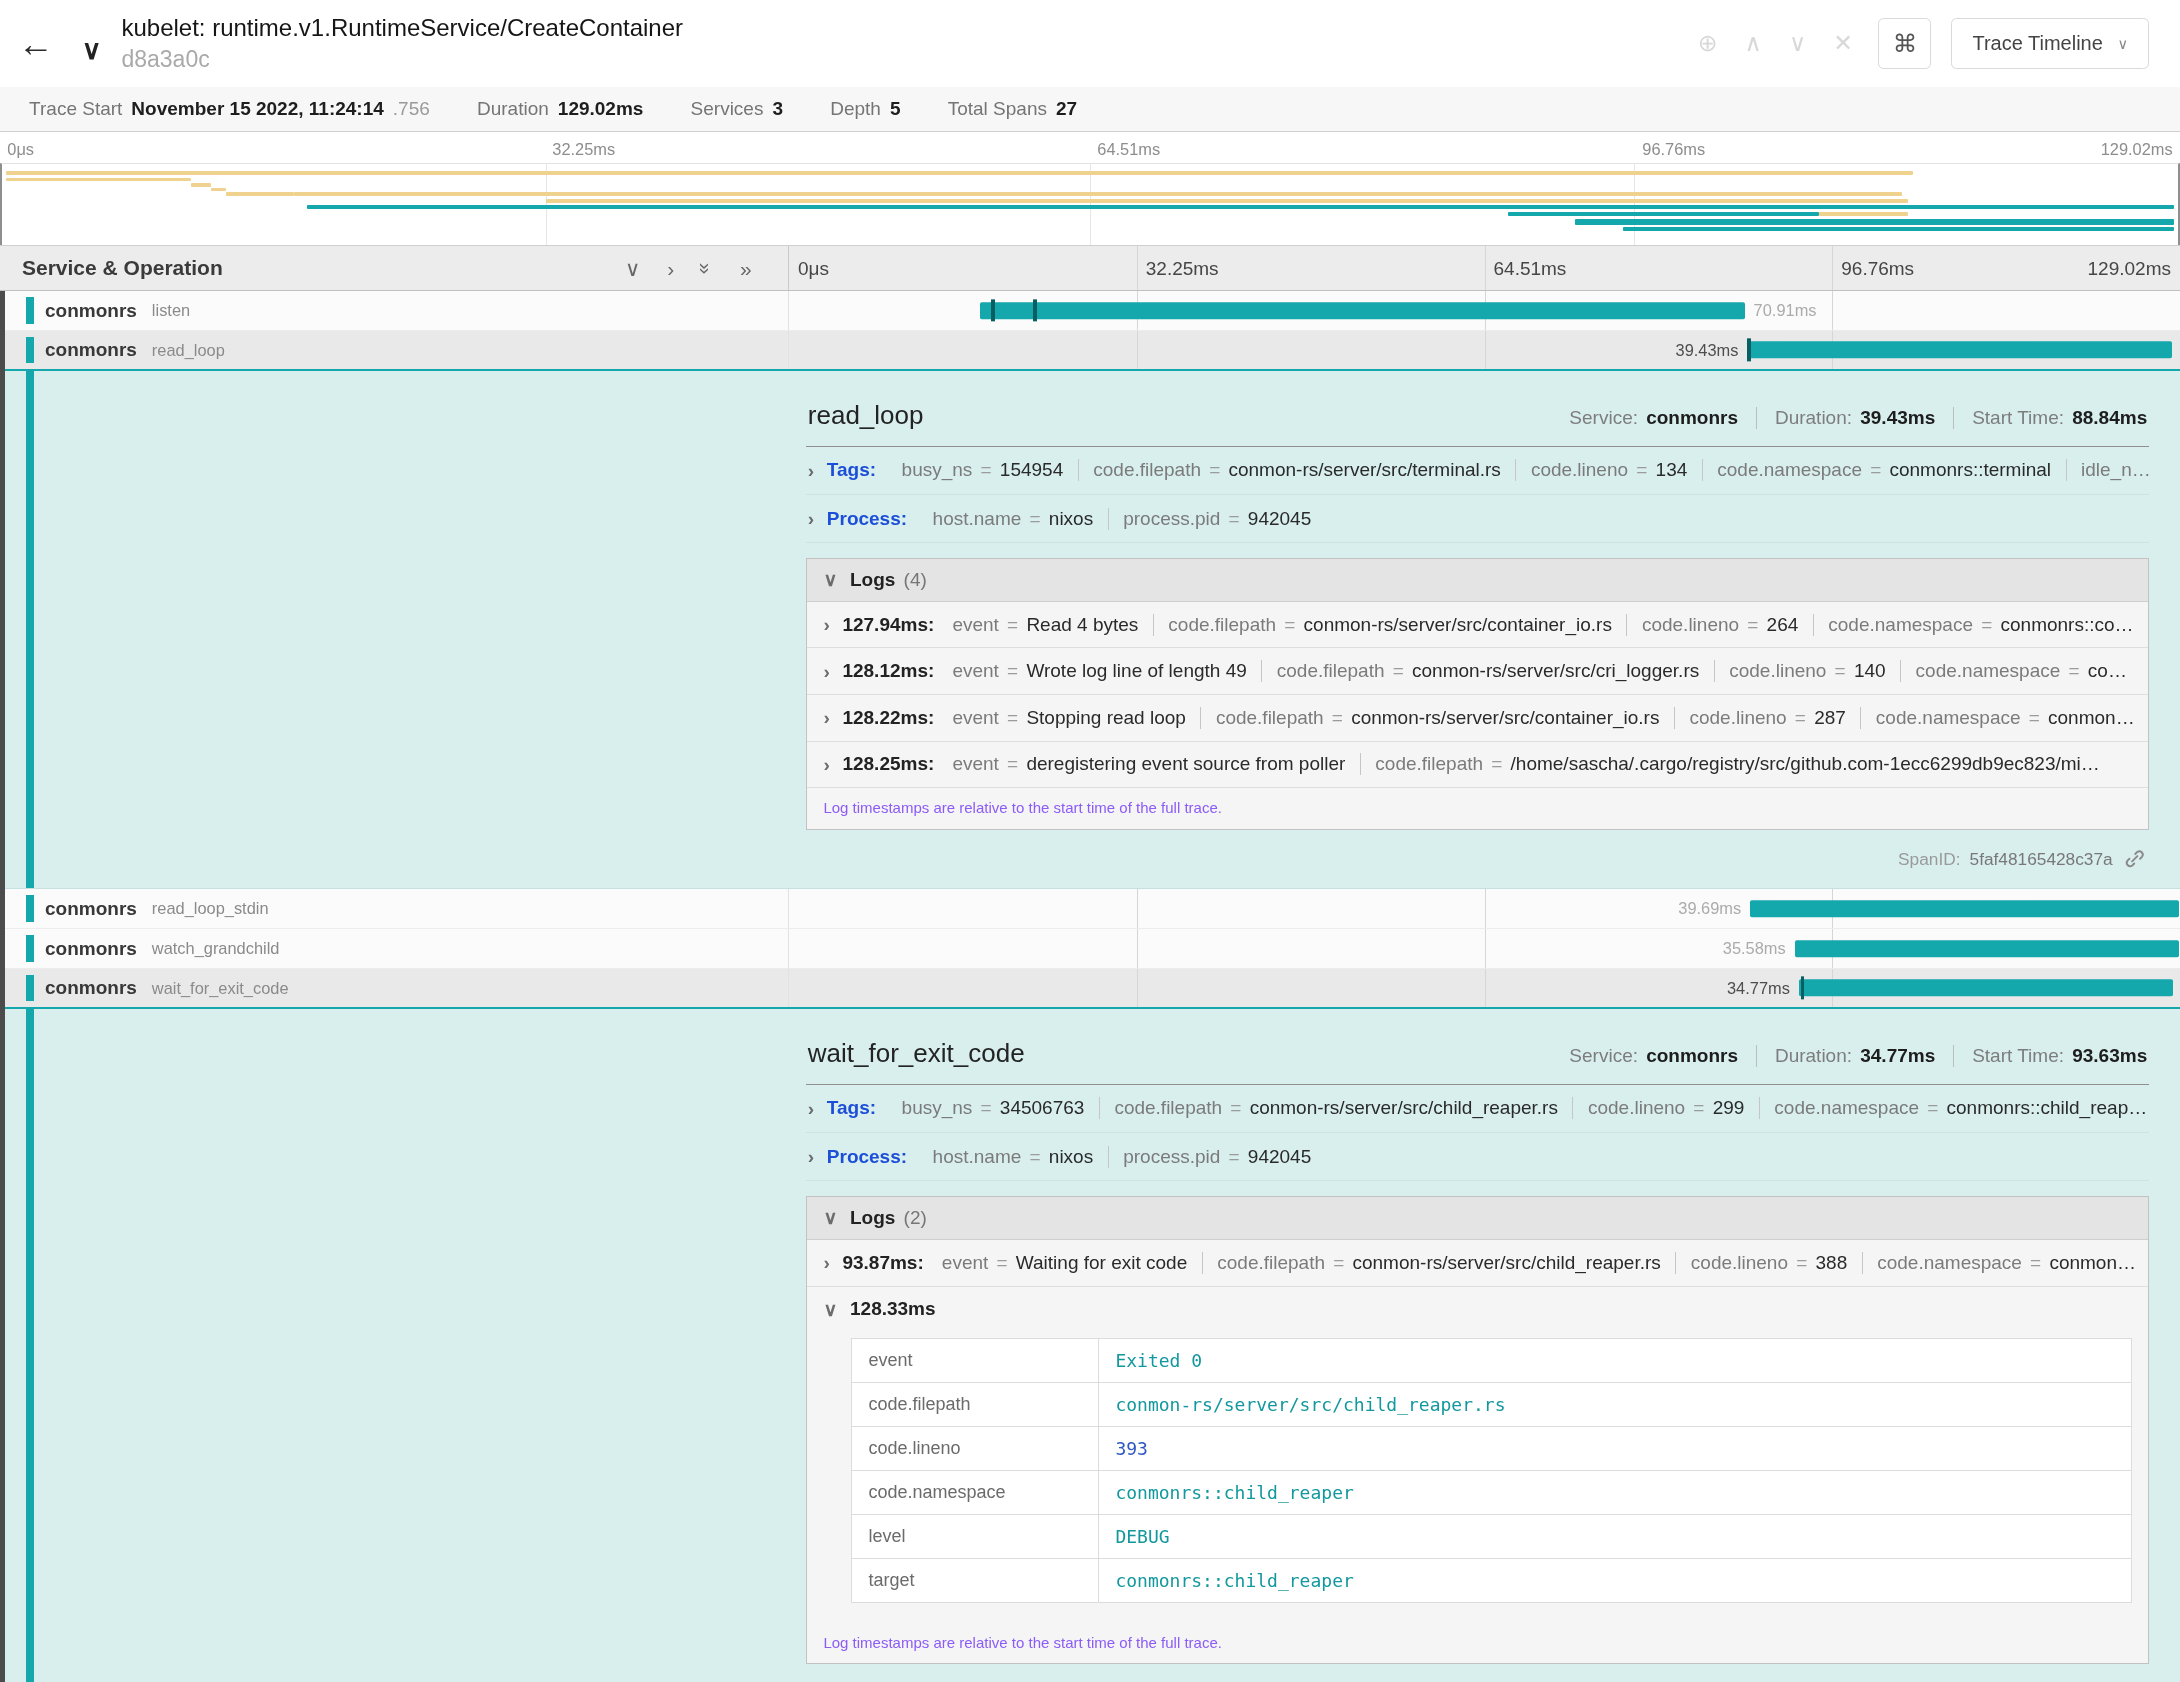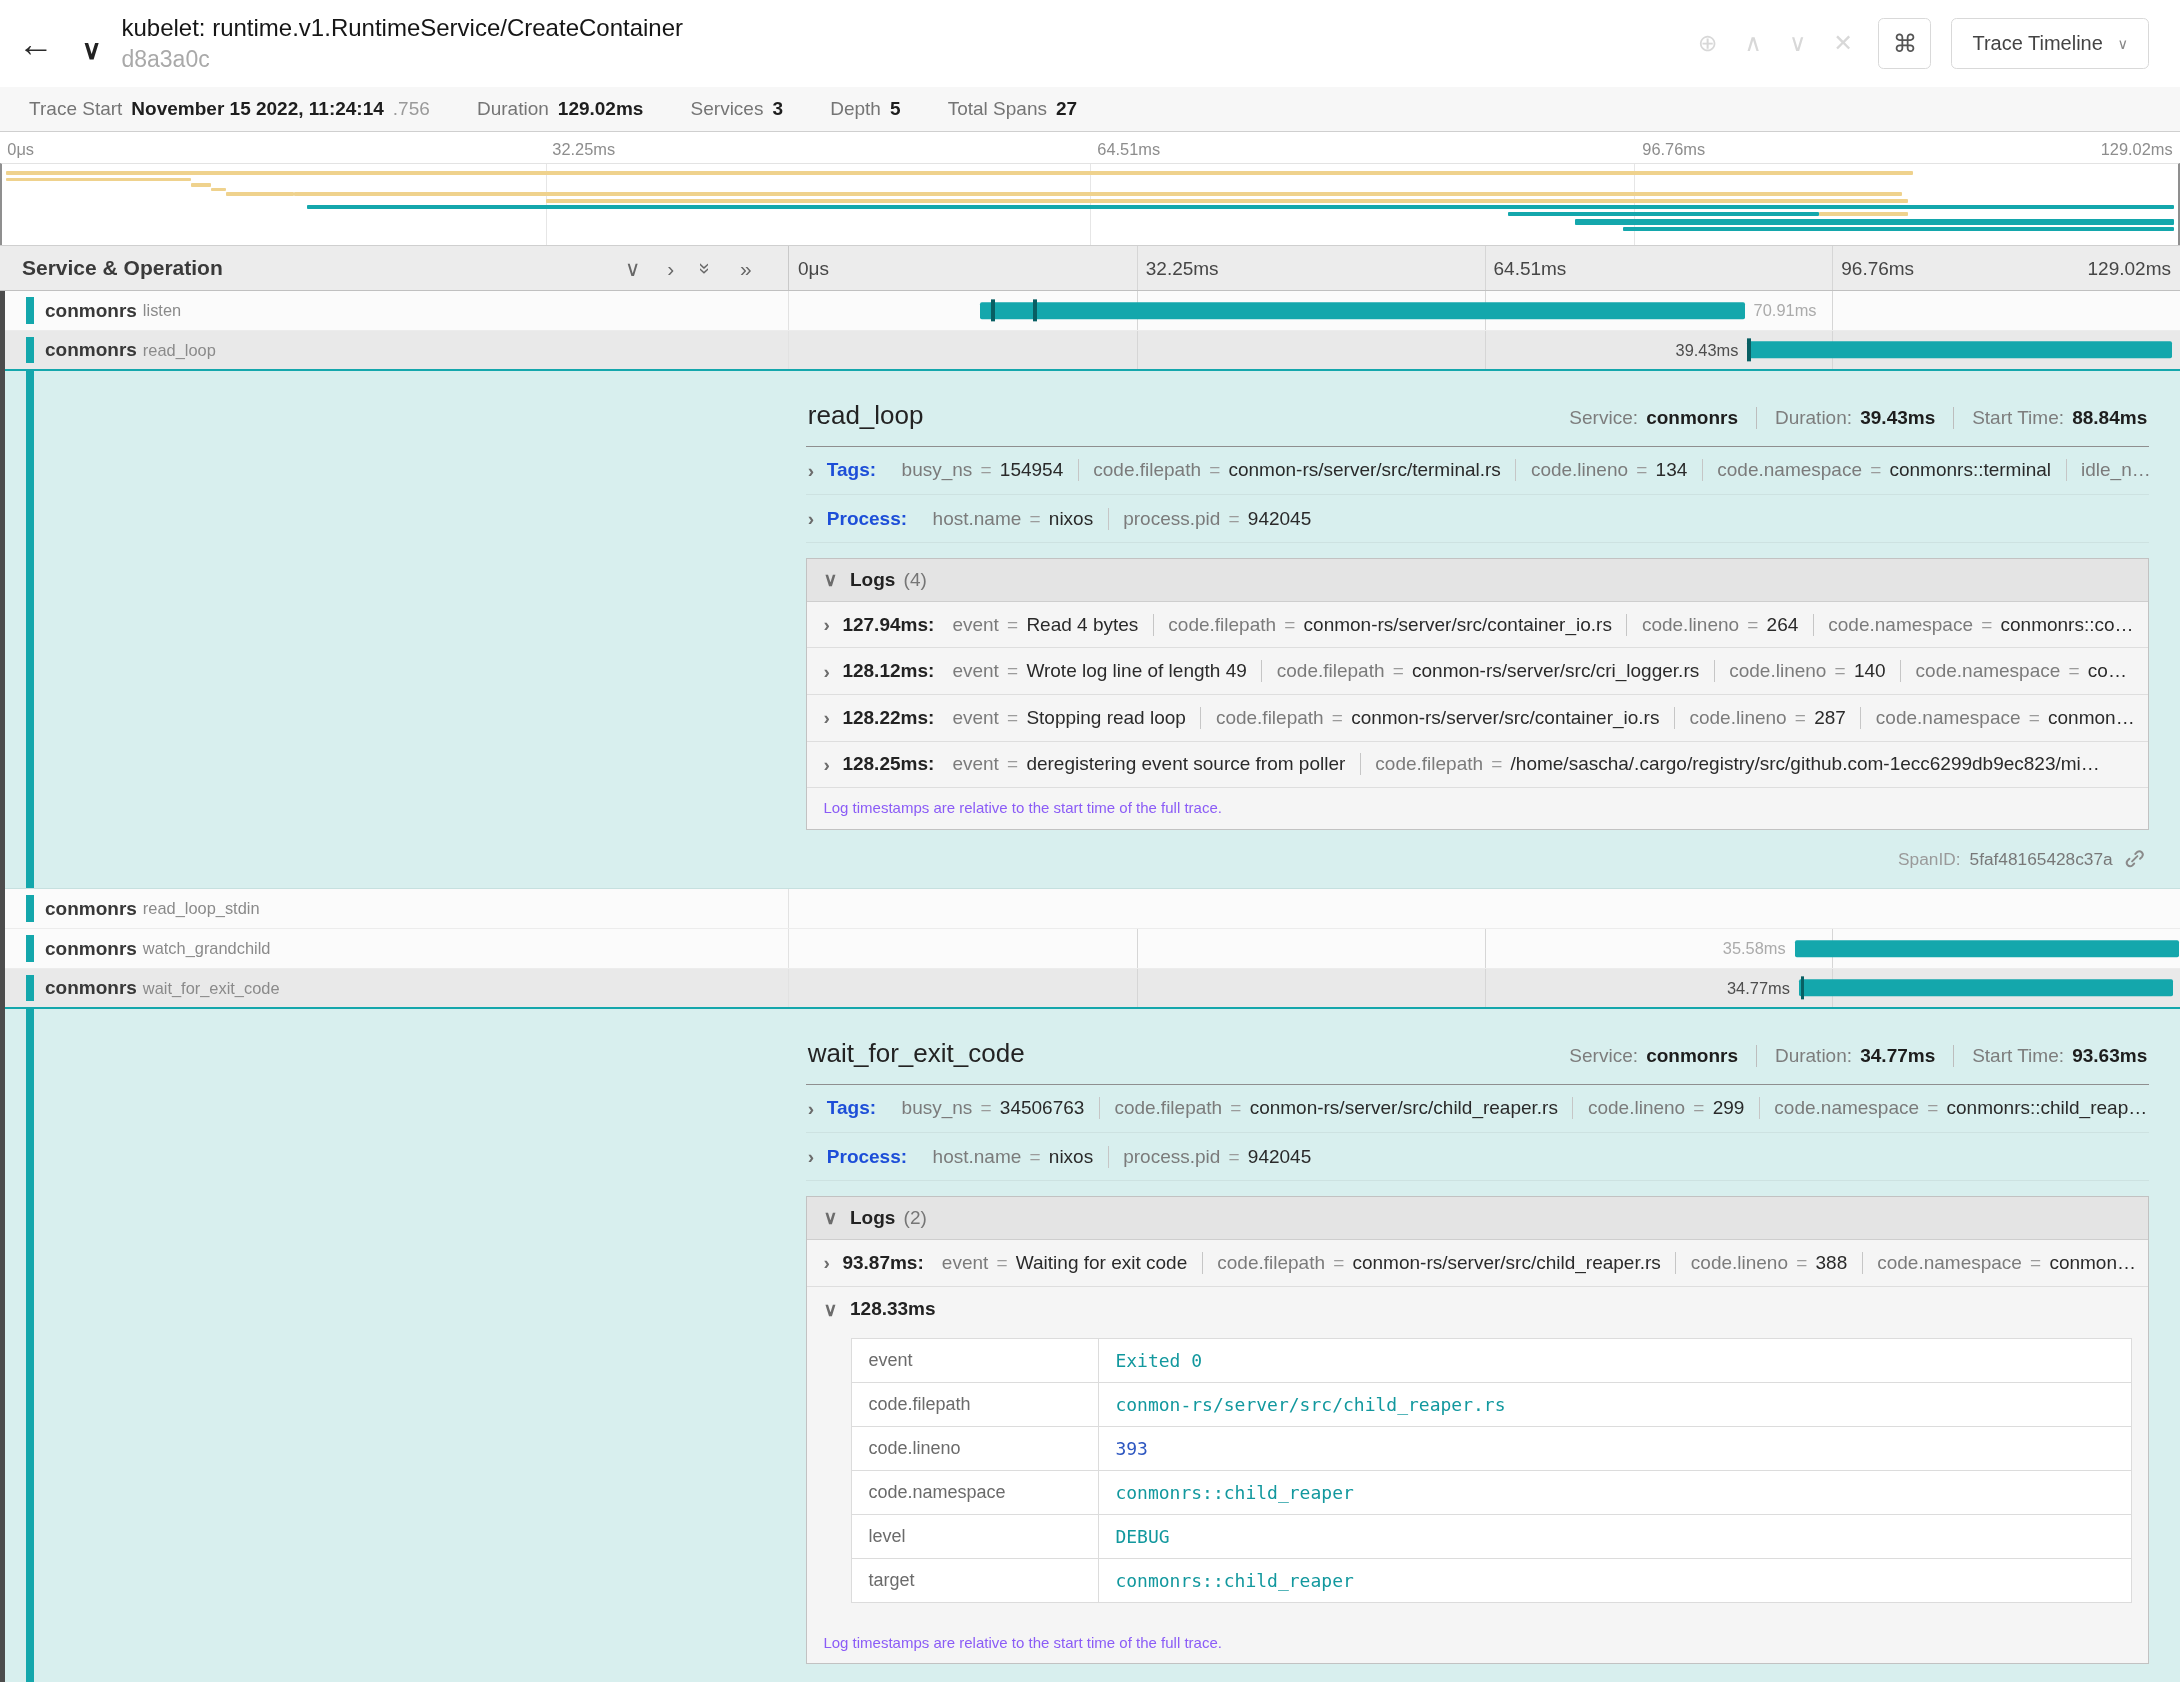--- a/index.html
+++ b/index.html
@@ -51,21 +51,21 @@
   .g25{left:25%}.g50{left:50%}.g75{left:75%}
 
   
   .rows{position:relative}
   .rows::before{content:"";position:absolute;left:0;top:0;bottom:0;width:4.5px;background:#4c4c4c;z-index:6}
   .row{display:flex;height:40px;border-bottom:0.9px solid #ececec;background:#fbfbfb}
   .row.selected{background:#e9e9e9;border-bottom:2.7px solid var(--teal,#14a7ac)}
   .name-cell{width:789px;position:relative;display:flex;align-items:center;padding-left:45px;border-right:0.9px solid #e2e2e2;cursor:pointer}
   .svc-bar{position:absolute;left:25.5px;top:6.4px;bottom:6.4px;width:8.2px;background:var(--teal,#14a7ac)}
   .svc{font-size:19px;font-weight:600;color:#383838;white-space:nowrap}
-  .op{font-size:16.4px;color:#8a8a8a;margin-left:6px;white-space:nowrap}
+  .op{font-size:16.4px;color:#8a8a8a;margin-left:15px;white-space:nowrap}
   .tl-cell{flex:1;position:relative;cursor:pointer}
   .bar{position:absolute;top:50%;height:17.3px;transform:translateY(-50%);background:var(--teal,#14a7ac);border-radius:1.8px}
   .btick{position:absolute;top:-2.7px;bottom:-2.7px;width:3.6px;background:#085f63}
   .dur{position:absolute;top:50%;transform:translateY(-50%);font-size:16.4px;white-space:nowrap}
   .dur.right{left:calc(100% + 9px)}
   .dur.left{right:calc(100% + 9px)}
   .dur.muted{color:#ababab}
   .dur.dark{color:#4e4e4e}
 
   
@@ -400,20 +400,28 @@
         </svg>
       </div>
     </section>
 
     <div class="row">
       <div class="name-cell">
         <span class="svc-bar"></span>
         <span class="svc">conmonrs</span>
         <span class="op">read_loop_stdin</span>
       </div>
+      <div class="tl-cell">
+        <i class="grid-line g25"></i>
+        <i class="grid-line g50"></i>
+        <i class="grid-line g75"></i>
+        <div class="bar" style="left: 69.1%; width: 30.8%;">
+          <span class="dur left muted">39.69ms</span>
+        </div>
+      </div>
     </div>
 
     <div class="row">
       <div class="name-cell">
         <span class="svc-bar"></span>
         <span class="svc">conmonrs</span>
         <span class="op">watch_grandchild</span>
       </div>
       <div class="tl-cell">
         <i class="grid-line g25"></i>

